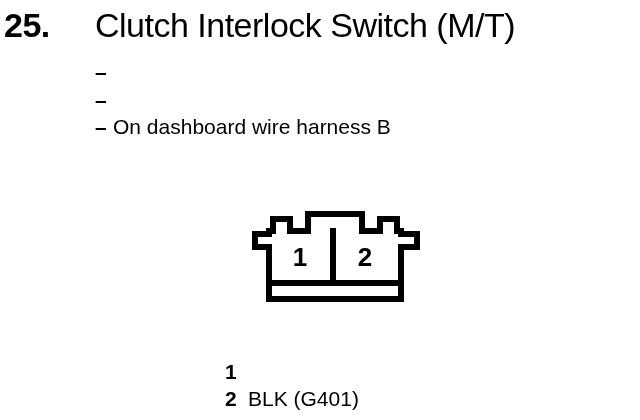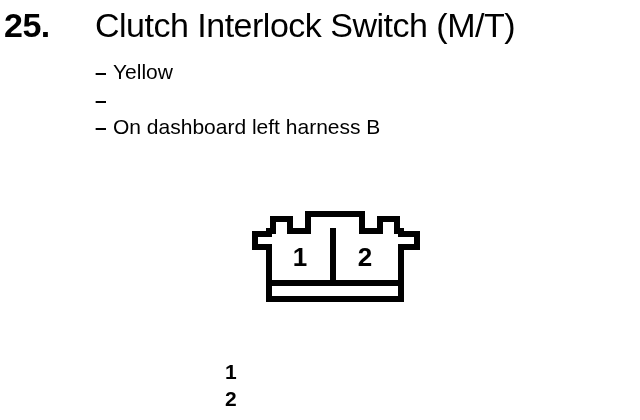--- a/index.html
+++ b/index.html
@@ -92,28 +92,27 @@
 <body>
 
 <div class="page">
 
   <span class="heading-num">25.</span>
   <span class="heading-title">Clutch Interlock Switch (M/T)</span>
 
   <div class="details">
     <div class="detail-item">
       <span class="detail-dash">–</span>
-      <span class="detail-text">Yellow</span>
     </div>
     <div class="detail-item">
       <span class="detail-dash">–</span>
     </div>
     <div class="detail-item">
       <span class="detail-dash">–</span>
-      <span class="detail-text">On dashboard left harness B</span>
+      <span class="detail-text">On dashboard wire harness B</span>
     </div>
   </div>
 
   <svg class="connector-svg" width="180" height="102" viewBox="0 0 180 102">
     <path class="outline" d="M 23 27
              L 27 27 L 27 15 L 44 15 L 44 27
              L 62 27 L 62 10 L 116 10 L 116 27
              L 134 27 L 134 15 L 151 15 L 151 27
              L 155 27
              L 155 30 L 171 30 L 171 43 L 155 43
@@ -126,16 +125,17 @@
     <text x="54" y="62">1</text>
     <text x="119" y="62">2</text>
   </svg>
 
   <div class="legend">
     <div class="legend-row">
       <span class="legend-pin">1</span>
     </div>
     <div class="legend-row">
       <span class="legend-pin">2</span>
+      <span class="legend-wire">BLK (G401)</span>
     </div>
   </div>
 
 </div>
 
 </body></html>

